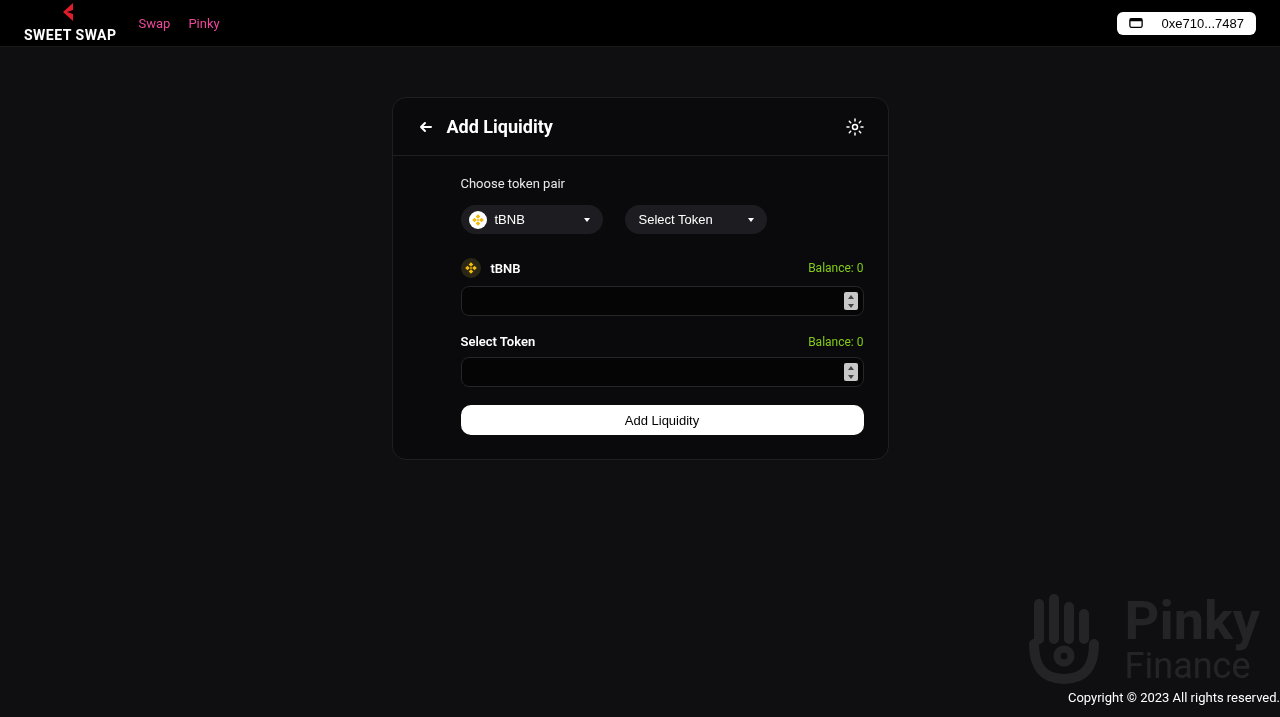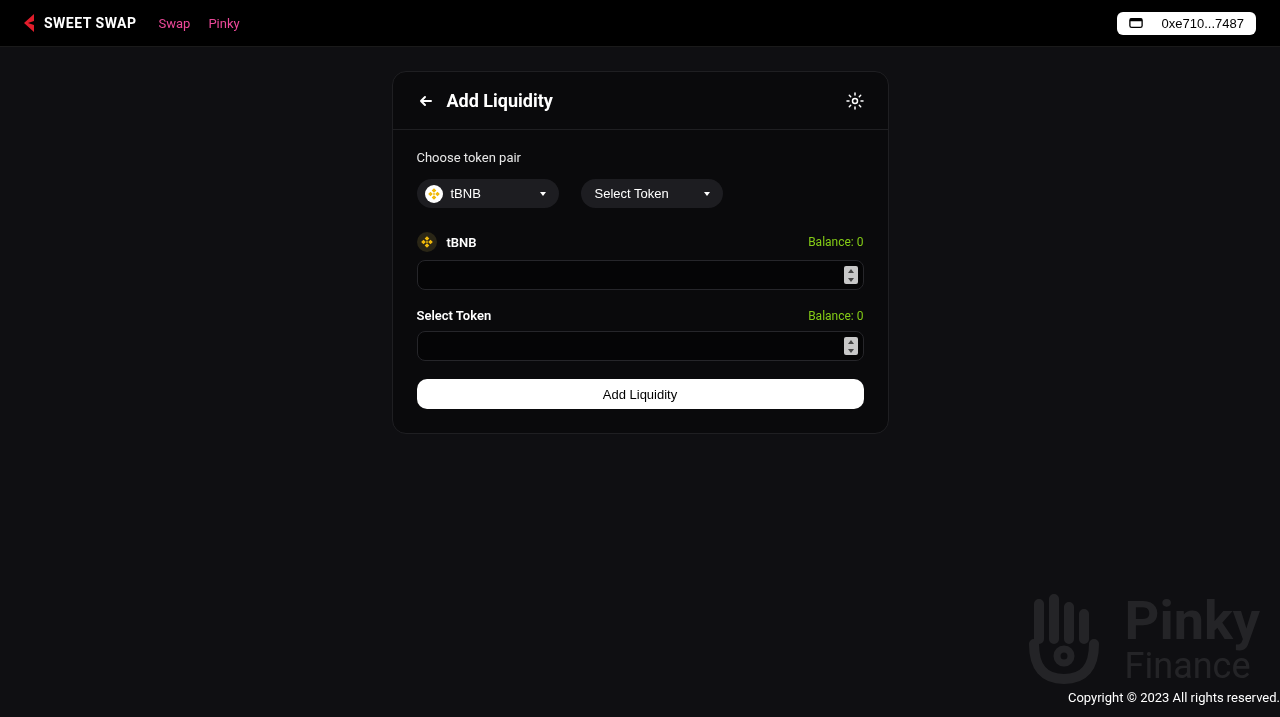--- a/index.html
+++ b/index.html
@@ -21,20 +21,21 @@
   height: 47px;
   display: flex;
   align-items: center;
   padding: 0 24px;
   border-bottom: 1px solid #1a1a1a;
 }
 .logo-wrap {
   display: flex;
   align-items: center;
   gap: 6px;
+  flex-direction: column;
 }
 .logo-icon {
   width: 14px;
   height: 18px;
 }
 .logo-text {
   font-weight: 700;
   font-size: 14px;
   letter-spacing: 0.5px;
 }
@@ -62,21 +63,21 @@
   gap: 19px;
   cursor: pointer;
 }
 .wallet-icon {
   width: 14px;
   height: 14px;
 }
 .main {
   display: flex;
   justify-content: center;
-  padding-top: 24px;
+  padding-top: 50px;
 }
 .card {
   width: 497px;
   background: #0a0a0c;
   border: 1px solid #1f1f22;
   border-radius: 14px;
   overflow: hidden;
 }
 .card-header {
   display: flex;
@@ -95,20 +96,21 @@
   font-weight: 700;
 }
 .gear {
   margin-left: auto;
   width: 18px;
   height: 18px;
   cursor: pointer;
 }
 .card-body {
   padding: 20px 24px 24px;
+  margin-left: 44px;
 }
 .section-label {
   font-size: 13px;
   color: #e8e8e8;
   margin-bottom: 14px;
 }
 .token-selects {
   display: flex;
   gap: 22px;
   margin-bottom: 24px;

